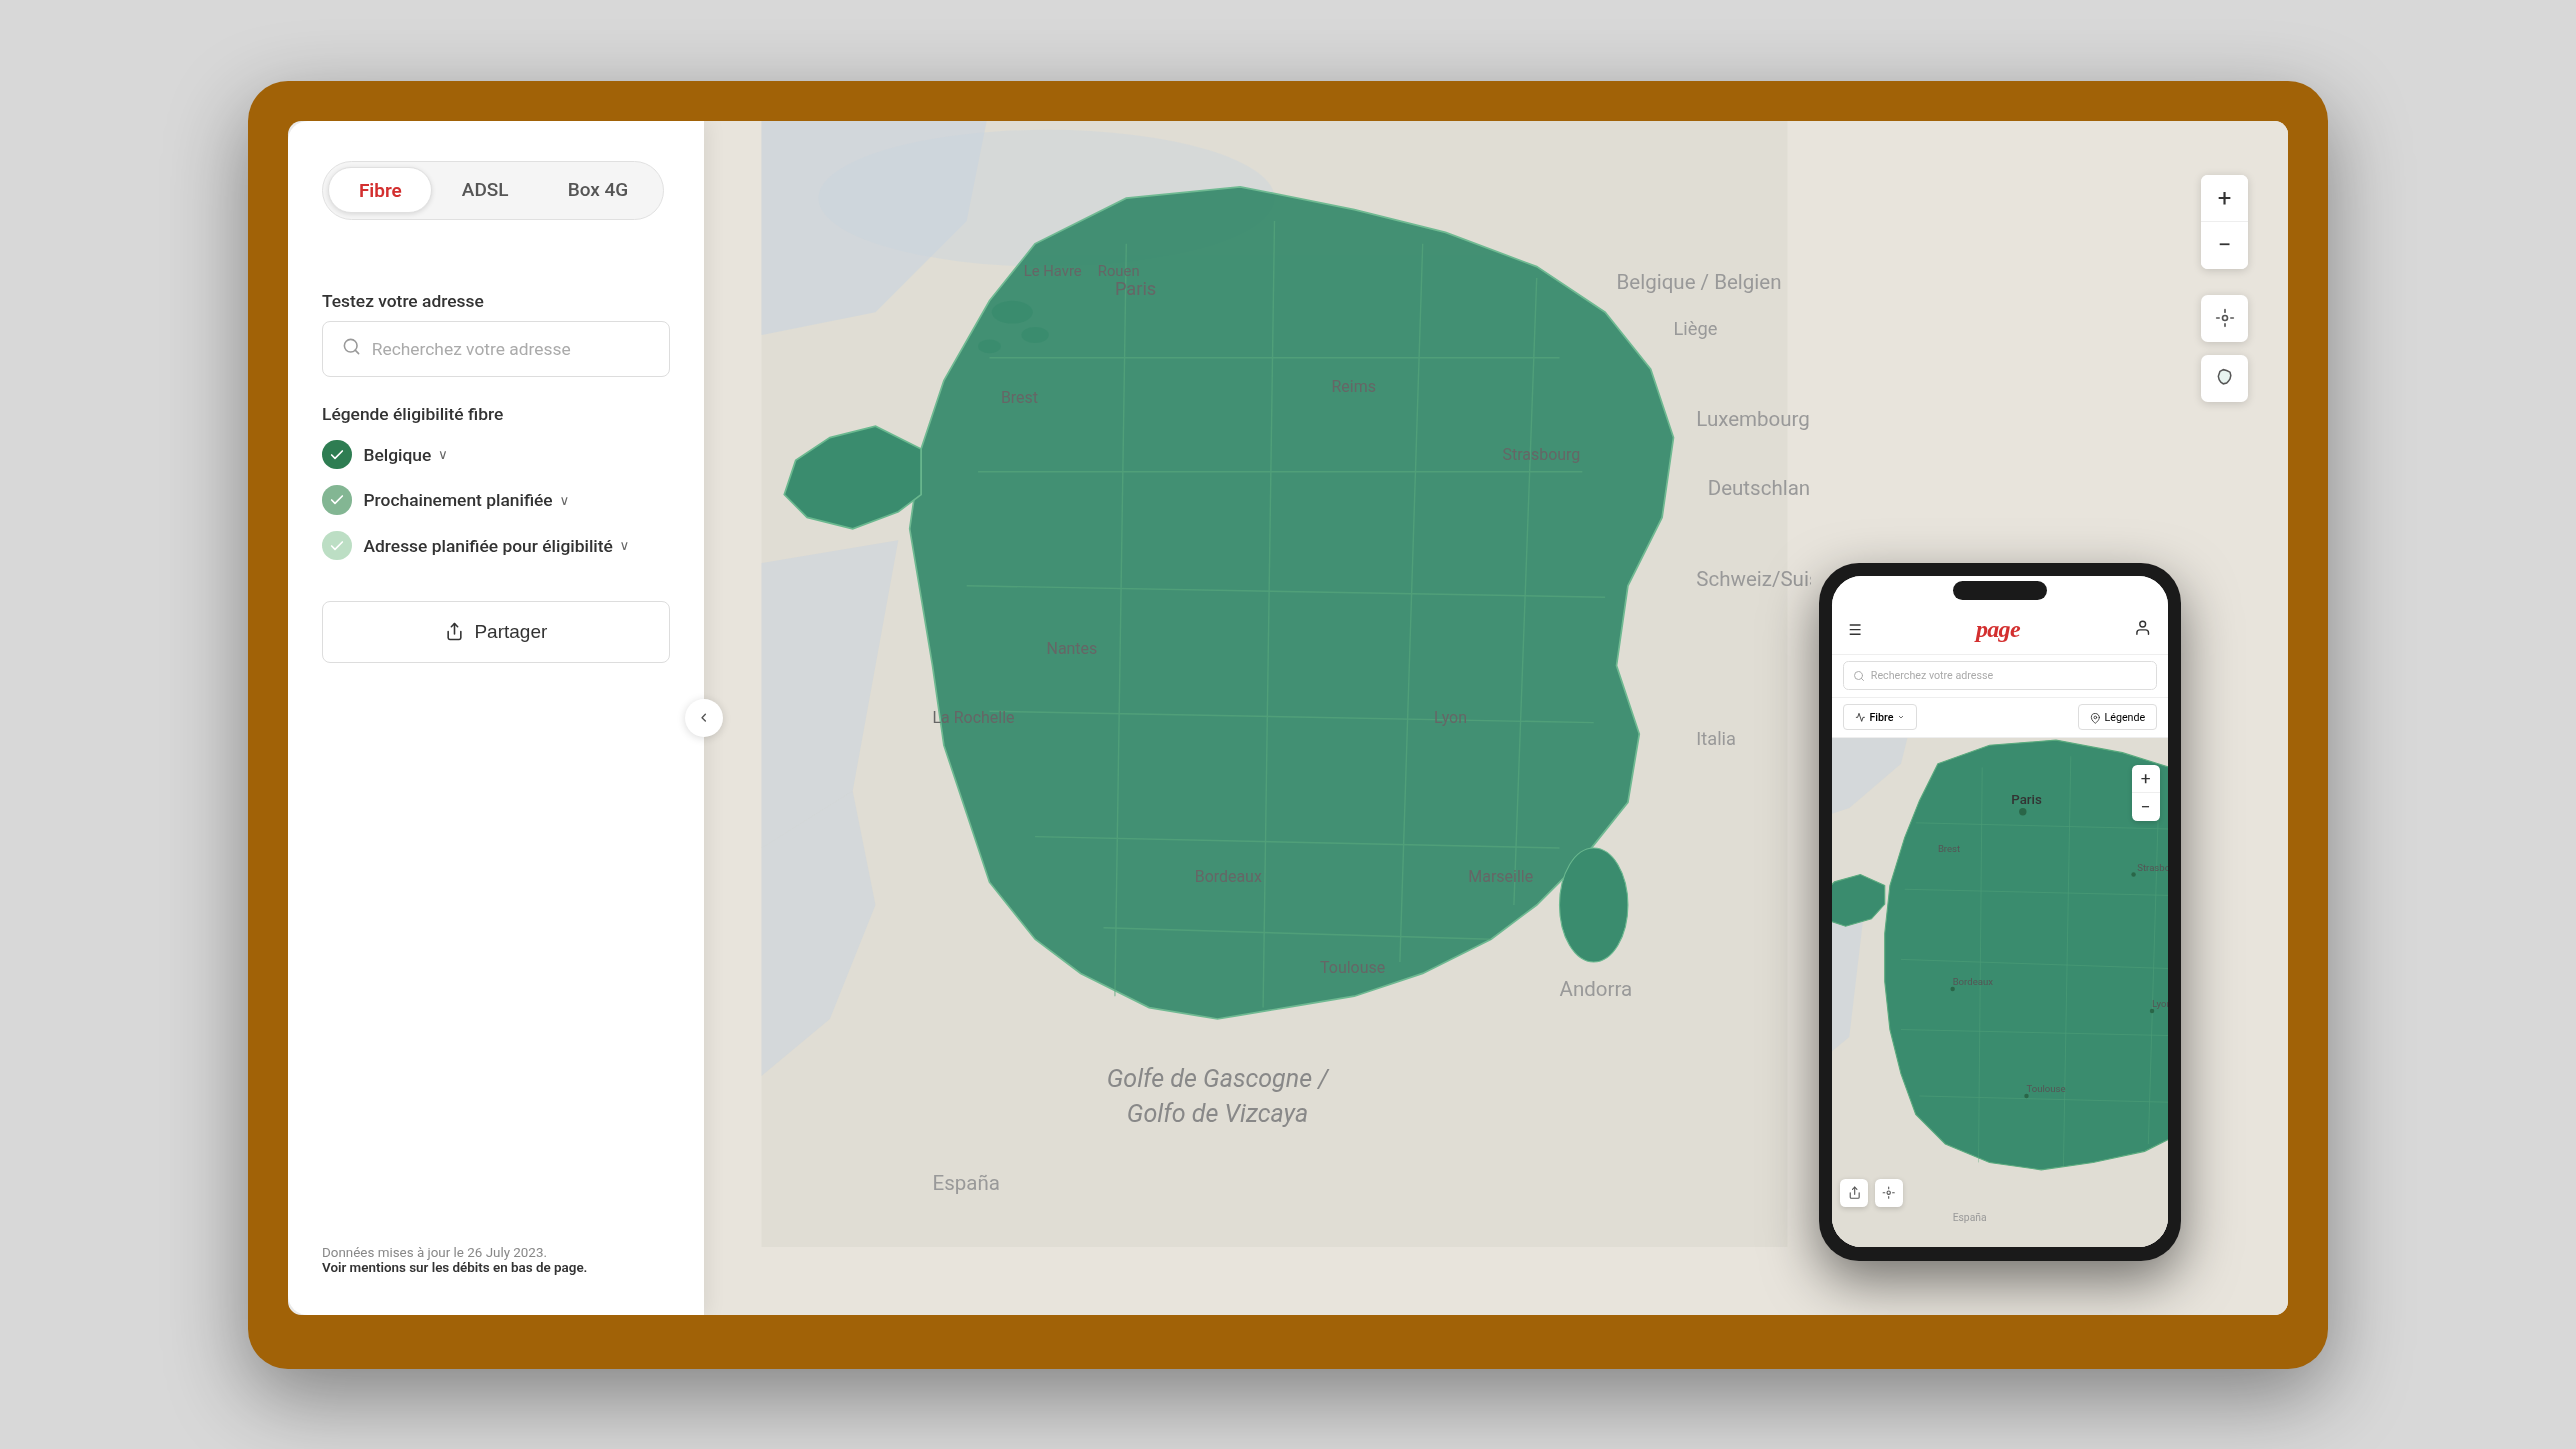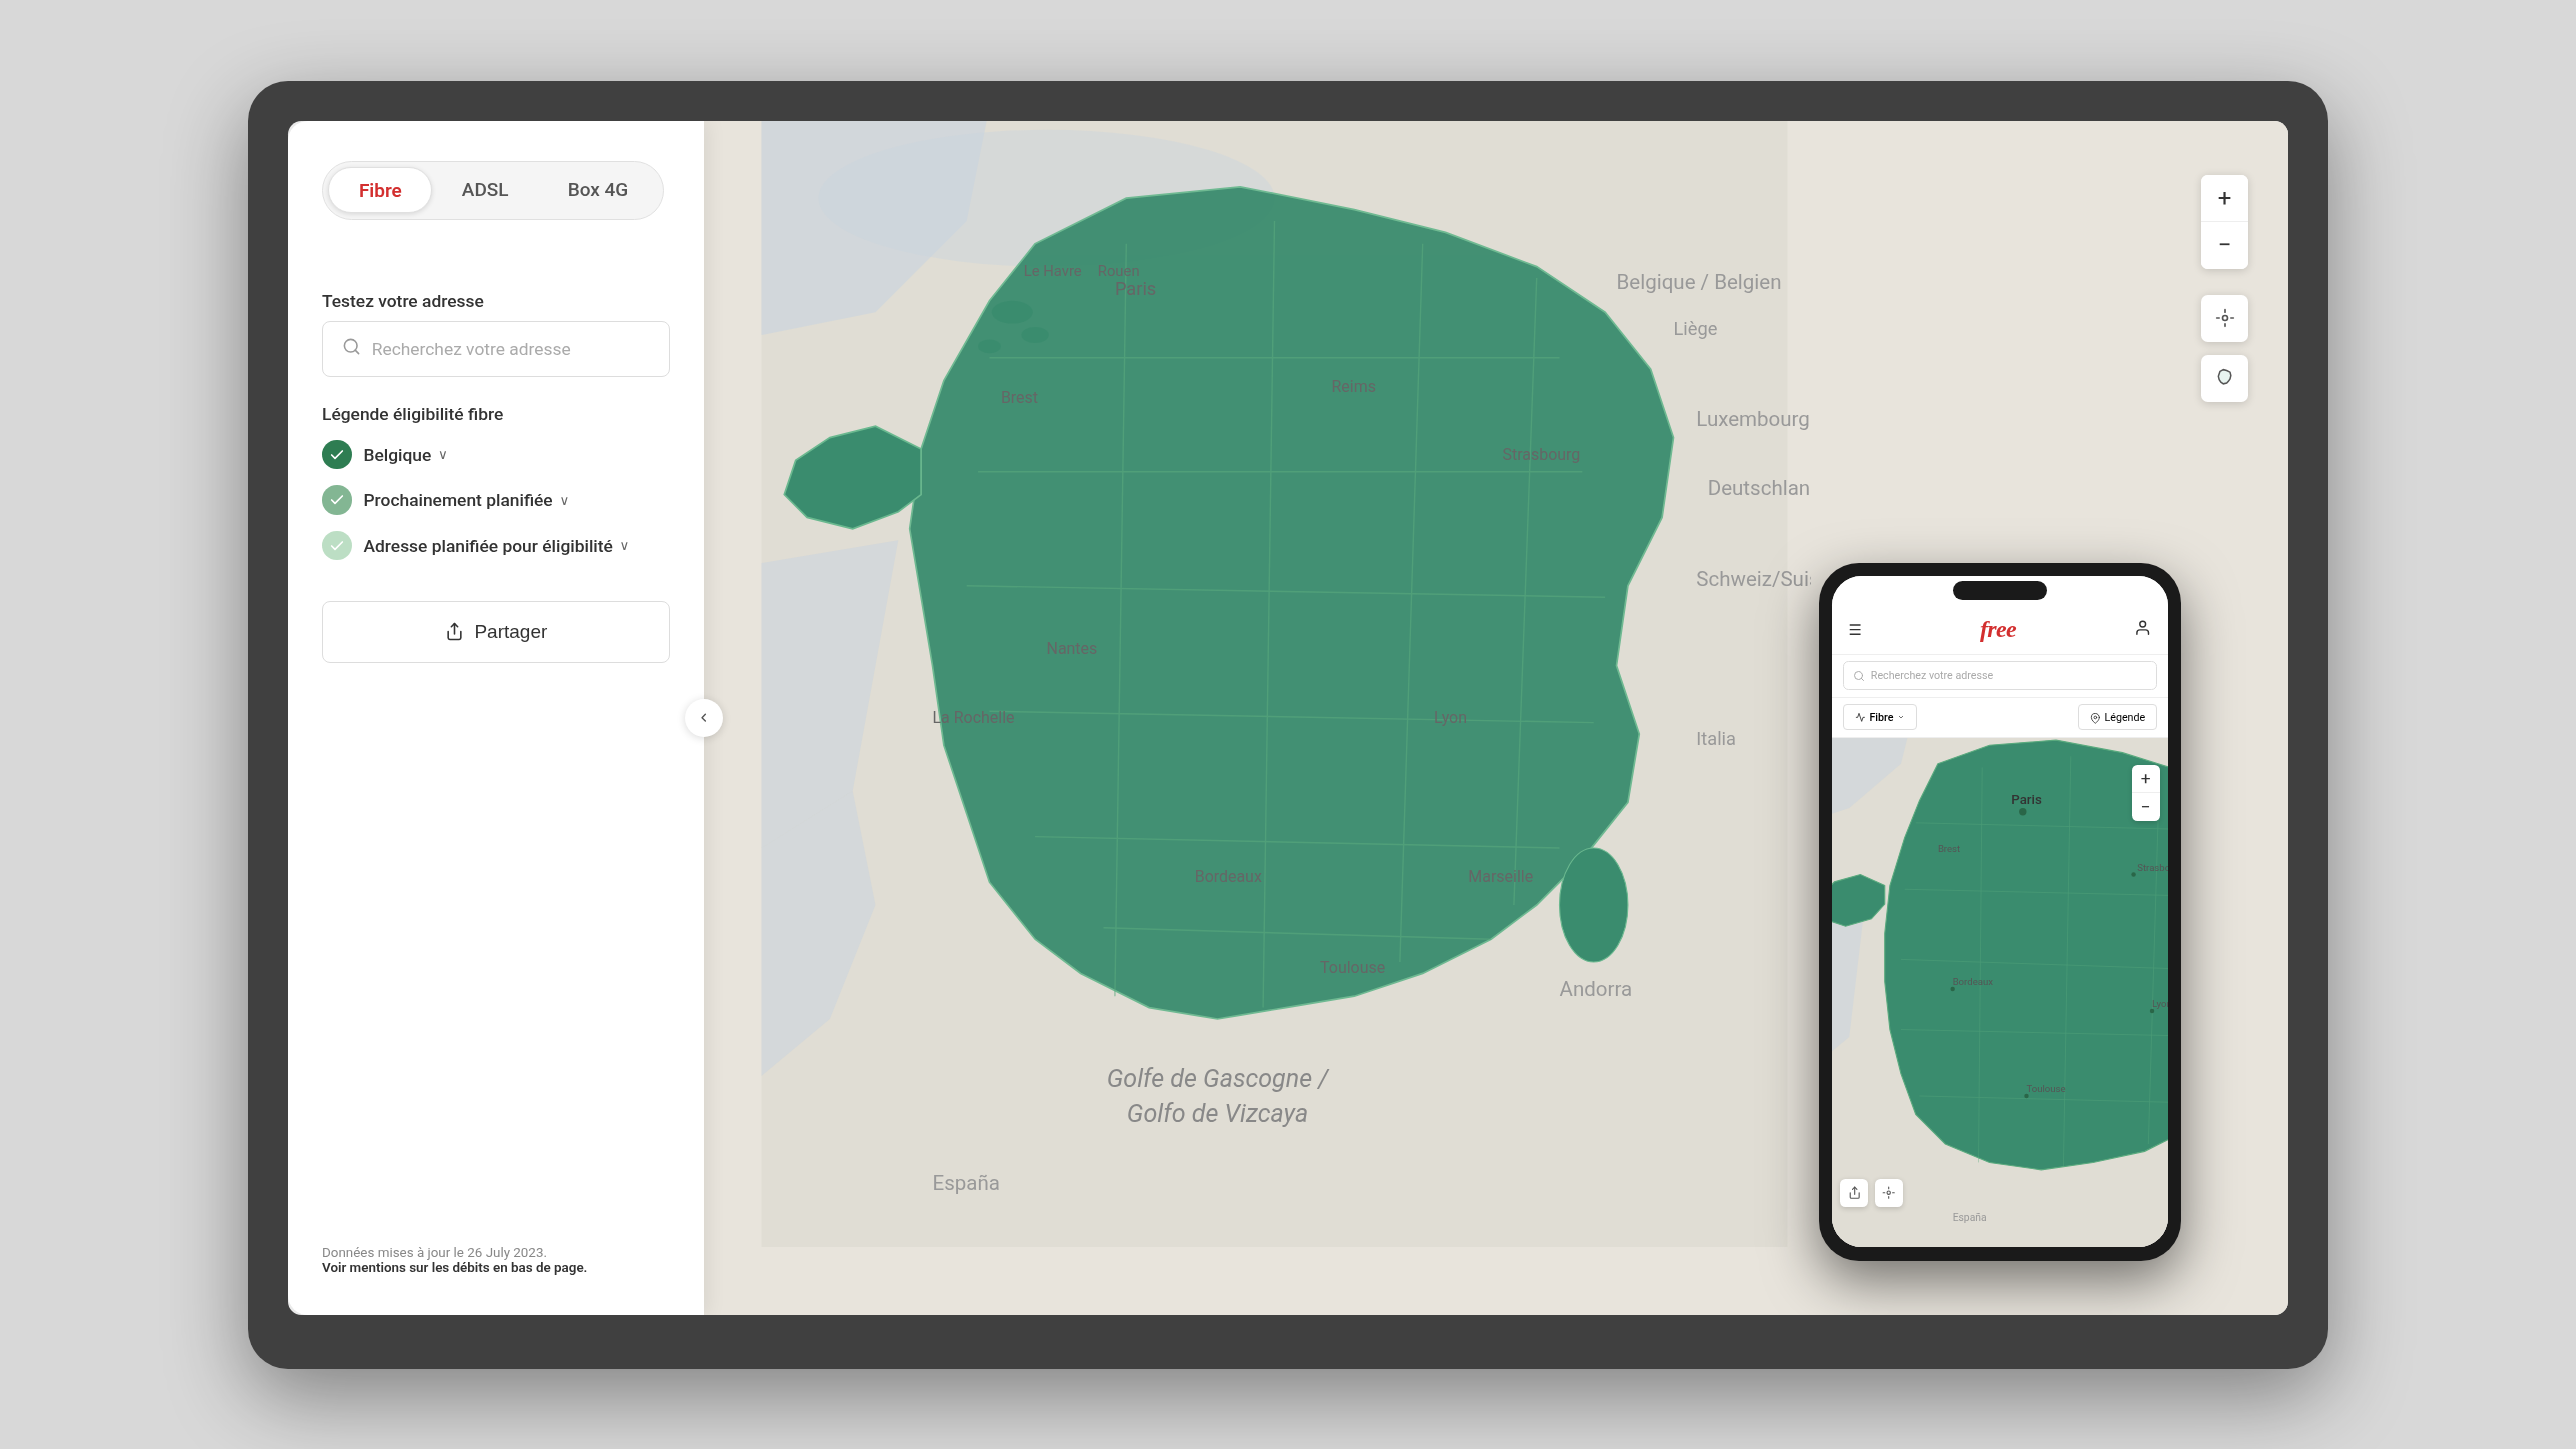--- a/index.html
+++ b/index.html
@@ -12,21 +12,21 @@
       align-items: center;
       justify-content: center;
       font-family: -apple-system, BlinkMacSystemFont, 'Segoe UI', Roboto, sans-serif;
       overflow: hidden;
     }
 
     
     .laptop-frame {
       width: 2080px;
       height: 1288px;
-      background: #404040;
+      background: #a16207;
       border-radius: 40px;
       padding: 40px 40px 54px 40px;
       position: relative;
       box-shadow: 0 27px 81px rgba(0,0,0,0.4);
     }
 
     .laptop-screen {
       width: 100%;
       height: 100%;
       background: #f0f0f0;
@@ -676,21 +676,21 @@
 
       <div class="phone-mockup">
         <div class="phone-screen">
 
           <div class="phone-status-bar">
             <div class="phone-notch"></div>
           </div>
 
           <div class="phone-header">
             <span class="phone-menu-icon">☰</span>
-            <span class="free-logo">free</span>
+            <span class="free-logo">page</span>
             <span class="phone-user-icon">
               <svg width="17.4" height="17.4" viewBox="0 0 24 24" fill="none" stroke="#333" stroke-width="2" stroke-linecap="round" stroke-linejoin="round">
                 <path d="M20 21v-2a4 4 0 0 0-4-4H8a4 4 0 0 0-4 4v2"></path>
                 <circle cx="12" cy="7" r="4"></circle>
               </svg>
             </span>
           </div>
 
           <div class="phone-search-bar">
             <div class="phone-search-input">

